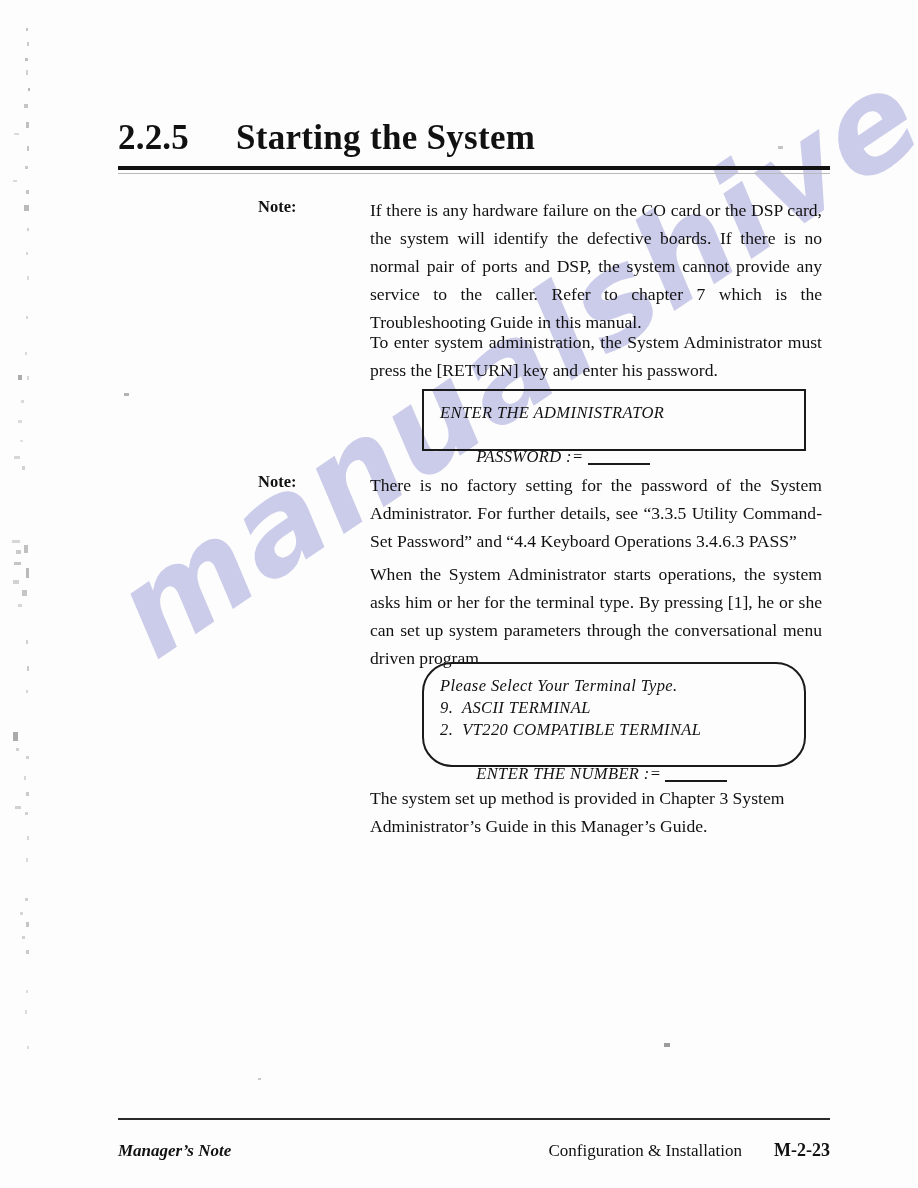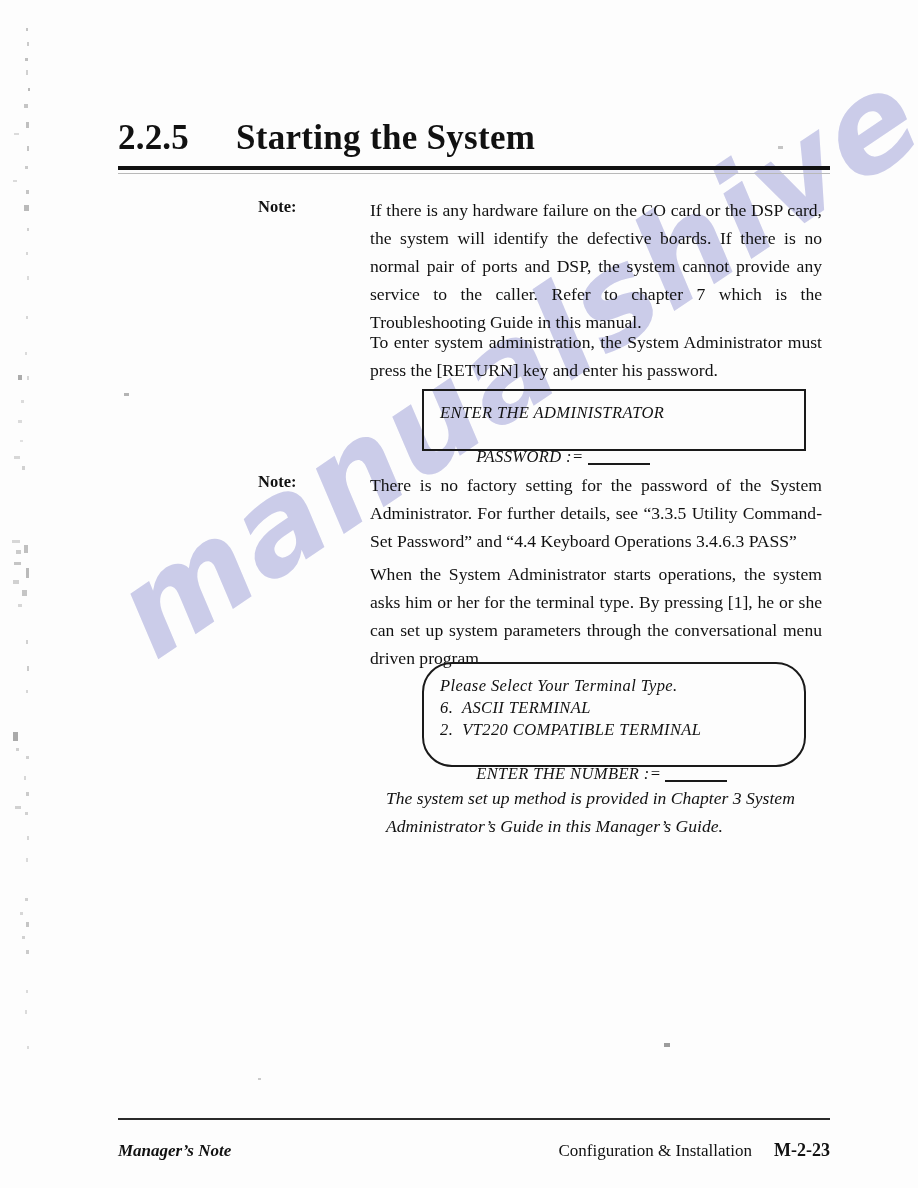--- a/index.html
+++ b/index.html
@@ -156,21 +156,21 @@
     position: absolute;
     left: 118px;
     top: 1140px;
     width: 712px;
     display: flex;
     justify-content: space-between;
     align-items: baseline;
     font-size: 17px;
   }
   .footer .left { font-style: italic; font-weight: 600; }
-  .footer .right { display: flex; align-items: baseline; gap: 22px; }
+  .footer .right { display: flex; align-items: baseline; gap: 32px; }
   .footer .pageno { font-weight: 700; font-size: 18px; }
 
   
   .speck {
     position: absolute;
     background: #5b5b5b;
     z-index: 2;
   }
 </style>
 </head>
@@ -280,28 +280,28 @@
     </div>
 
     <div class="block" style="left:370px;top:560px;width:452px;">
       <div class="body-col">
         <p>When the System Administrator starts operations, the system asks him or her for the terminal type. By pressing [1], he or she can set up system parameters through the conversational menu driven program.</p>
       </div>
     </div>
 
     <div class="term-box" style="left:422px;top:662px;width:384px;height:105px;border-radius:30px;">
       <div class="line">Please Select Your Terminal Type.</div>
-      <div class="line">6.  ASCII TERMINAL</div>
+      <div class="line">9.  ASCII TERMINAL</div>
       <div class="line">2.  VT220 COMPATIBLE TERMINAL</div>
       <div class="line">
         <span>ENTER THE NUMBER :=</span><span class="blank-fill"></span>
       </div>
     </div>
 
-    <div class="block" style="left:386px;top:784px;width:452px;font-style:italic;">
+    <div class="block" style="left:370px;top:784px;width:452px;">
       <div class="body-col last-natural">
         <p>The system set up method is provided in Chapter 3 System Administrator’s Guide in this Manager’s Guide.</p>
       </div>
     </div>
 
     <div class="rule-bottom"></div>
     <div class="footer">
       <span class="left">Manager’s Note</span>
       <span class="right">
         <span>Configuration &amp; Installation</span>

